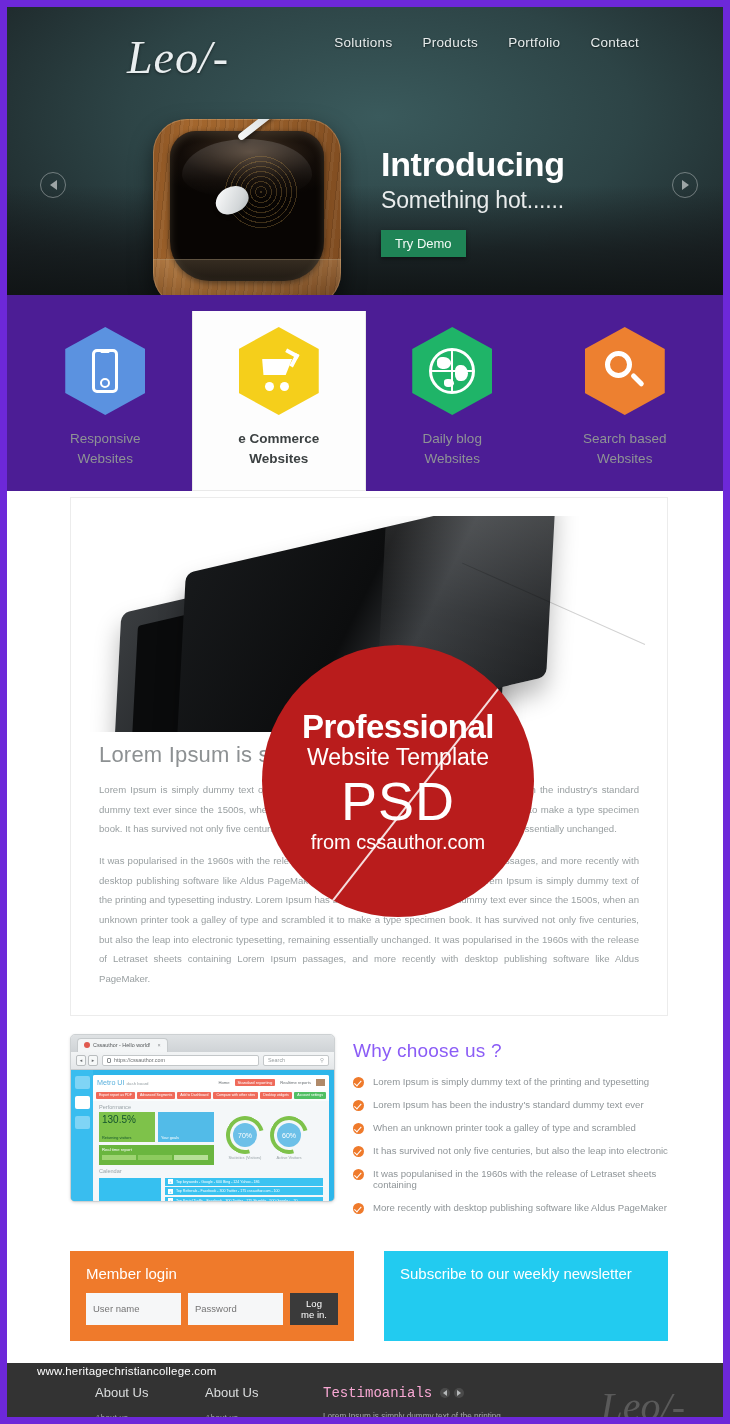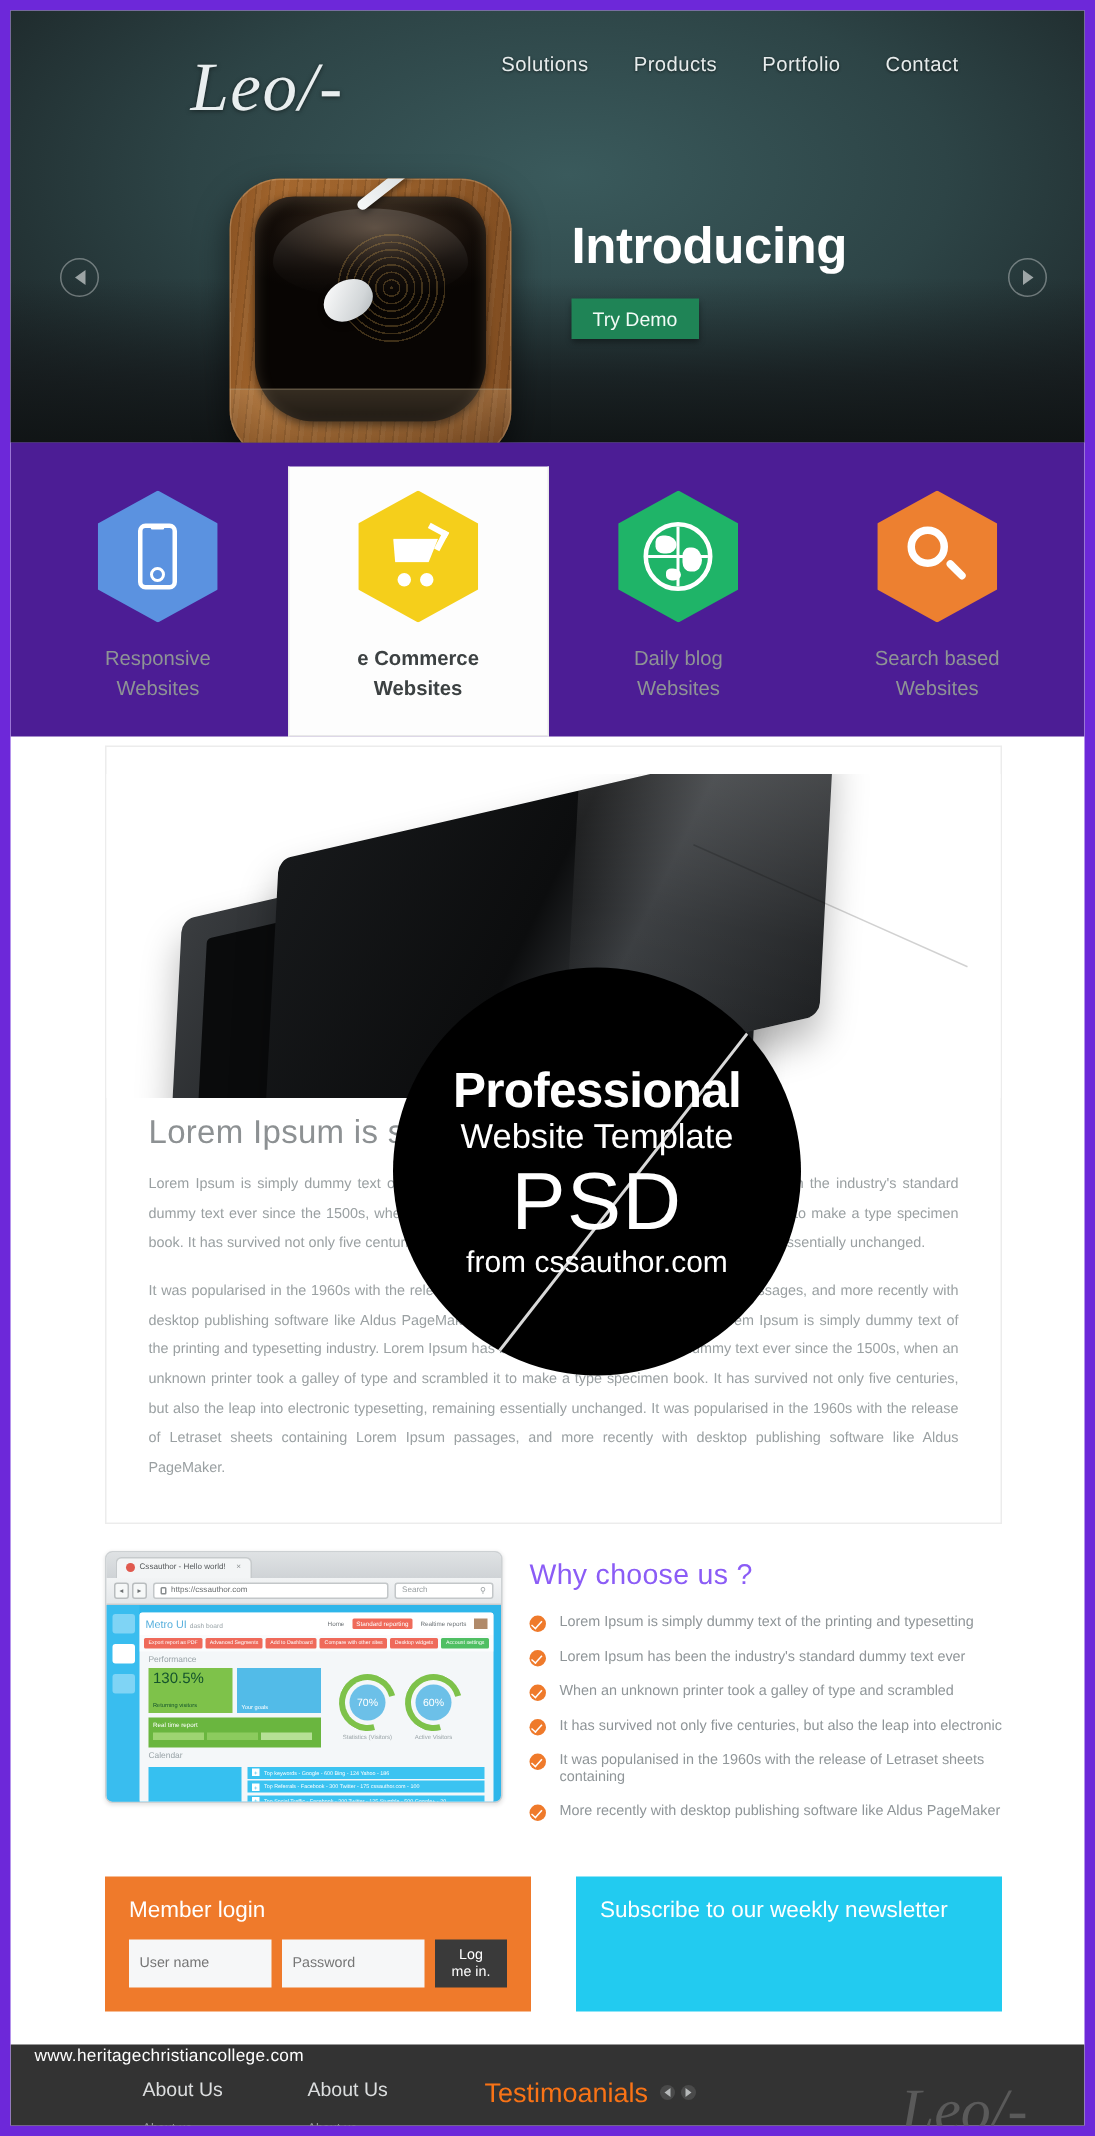--- a/index.html
+++ b/index.html
@@ -237,21 +237,21 @@
   }
   .panel p {
     font-size: 9.6px; color: #9aa0a2; line-height: 2.05;
     margin: 0 28px 12px 28px; text-align: justify;
   }
 
   
   .watermark {
     position: absolute; left: 255px; top: 638px;
     width: 272px; height: 272px; border-radius: 50%;
-    background: #000000;
+    background: #b91c1c;
     color: #fff; text-align: right;
     z-index: 30; pointer-events: none;
     display:flex; flex-direction:column; align-items:center; justify-content:center;
     overflow:hidden;
   }
   .watermark .slash {
     position:absolute; left:-10%; top:50%; width:140%; height:1.5px;
     background: rgba(255,255,255,.85); transform: rotate(-52deg);
   }
   .wm1 { font-size: 33px; font-weight: bold; letter-spacing:-.5px; }
@@ -358,35 +358,35 @@
     background: #333333;
     height: 139px;
     padding: 22px 28px 0 88px;
     display:flex;
   }
   .fcol { width: 110px; }
   .fcol h5 { color:#dcdedf; font-size: 13px; font-weight: normal; margin-bottom: 10px; }
   .fcol a { display:block; color:#9b9e9f; font-size: 8.4px; text-decoration:none; line-height: 1.95; }
   .ftest { width: 192px; margin-left: 8px; }
   .ftest-hdr { display:flex; align-items:center; gap: 8px; margin-bottom: 8px; }
-  .ftest-hdr h5 { color:#f97316; font-size: 18px; font-weight: normal; }
+  .ftest-hdr h5 { color:#f9a8d4; font-size: 14px; font-weight: normal; font-family: Liberation Mono, monospace; }
   .tarrows { display:flex; gap: 4px; }
   .tarrow { width: 10px; height: 10px; border-radius:50%; background:#4a4a4a; display:flex; align-items:center; justify-content:center; cursor:pointer; }
   .tarrow i { width:0;height:0;border-top:3px solid transparent;border-bottom:3px solid transparent; }
   .tarrow.l i { border-right:4px solid #b6b9ba; }
   .tarrow.r i { border-left:4px solid #b6b9ba; }
   .ftest p { color:#a5a8a9; font-size: 8.2px; line-height: 1.95; }
   .fbrand { margin-left: auto; text-align:center; padding-right: 10px; }
   .fbrand .fl {
     font-family:"Liberation Serif", serif; font-style: italic;
     font-size: 40px; color:#5a5a5a; line-height:1.1;
   }
 
   .sitewm {
-    position:absolute; left: 16px; bottom: 40px;
+    position:absolute; left: 30px; bottom: 40px;
     color:#ffffff; font-size: 11.5px; letter-spacing:.2px;
     z-index: 40; white-space: nowrap; pointer-events:none;
   }
 </style>
 </head>
 <body>
 
 <div class="page">
 
   <div class="hero">
@@ -412,20 +412,21 @@
       <div class="pan">
         <div class="lacey"></div>
       </div>
       <div class="spoon-handle"></div>
       <div class="spoon-bowl"></div>
       <div class="base"></div>
     </div>
 
     <div class="hero-copy">
       <div class="hero-title">Introducing</div>
+      <div class="hero-sub">Something hot......</div>
       <button class="try-demo">Try Demo</button>
     </div>
   </div>
 
   <div class="features">
 
     <div class="feat">
       <div class="hexwrap">
         <div class="hex" style="background:#5b92e0">
           <div class="ic-phone"></div>

